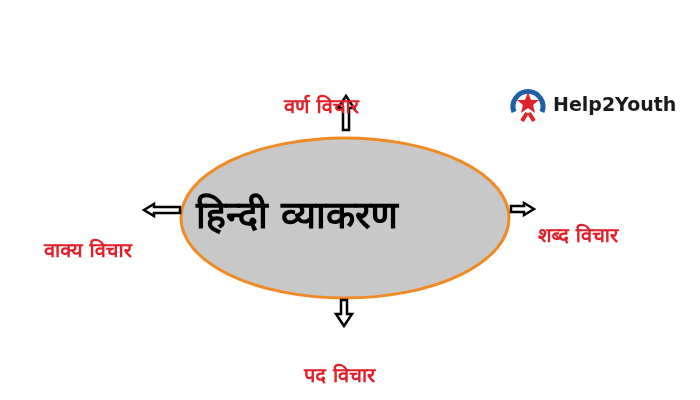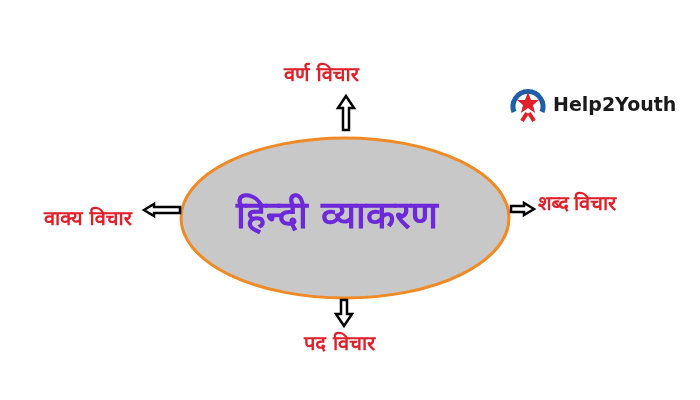--- a/index.html
+++ b/index.html
@@ -1,20 +1,20 @@
 <!DOCTYPE html>
 <html><head>
 <meta charset="utf-8">
 <style>
   html, body { margin:0; padding:0; }
   body { width:700px; height:400px; background:#ffffff; position:relative; overflow:hidden;
          font-family: "DejaVu Sans", sans-serif; }
   .abs { position:absolute; }
-  .label { color:#e0202a; font-weight:bold; font-size:20px; white-space:nowrap; line-height:1; }
-  .center-text { font-family:"DejaVu Serif", serif; font-weight:bold; font-size:38px; color:#6d28d9; white-space:nowrap; line-height:1;margin-left:40px; }
+  .label { color:#e0202a; font-weight:bold; font-size:20px; white-space:nowrap; line-height:1;margin-top:32px; }
+  .center-text { font-family:"DejaVu Serif", serif; font-weight:bold; font-size:38px; color:#000000; white-space:nowrap; line-height:1; }
   .brand { font-family:"DejaVu Sans", sans-serif; font-weight:bold; font-size:19px; color:#1a1a1a;text-align:center; }
 </style>
 </head>
 <body>
 
 <svg class="abs" style="left:0;top:0" width="700" height="400">
   <ellipse cx="345" cy="218" rx="164" ry="80" fill="#c8c8c8" stroke="#f08a24" stroke-width="3"></ellipse>
 
   <g>
     <polygon points="346,96 338,108 343,108 343,130 349,130 349,108 354,108" fill="#fff" stroke="#000" stroke-width="2.5"></polygon>
@@ -35,17 +35,17 @@
   <g>
     <path d="M514,112 A15,15 0 1 1 542,112" fill="none" stroke="#1e5fa8" stroke-width="5"></path>
     <polygon points="528,92 531,100 539,100 533,105 535,113 528,108 521,113 523,105 517,100 525,100" fill="#e0202a"></polygon>
     <path d="M522,121 L527,113 M534,121 L529,113" stroke="#e0202a" stroke-width="4"></path>
   </g>
 </svg>
 
 <div class="abs center-text" style="left:196px;top:196px;">हिन्दी व्याकरण</div>
 
 <div class="abs label" style="left:284px;top:64px;">वर्ण विचार</div>
-<div class="abs label" style="left:538px;top:193px;font-family:Liberation Serif, serif;">शब्द विचार</div>
+<div class="abs label" style="left:538px;top:193px;">शब्द विचार</div>
 <div class="abs label" style="left:304px;top:333px;">पद विचार</div>
 <div class="abs label" style="left:44px;top:208px;">वाक्य विचार</div>
 
 <div class="abs brand" style="left:553px;top:93px;">Help2Youth</div>
 
 </body></html>

